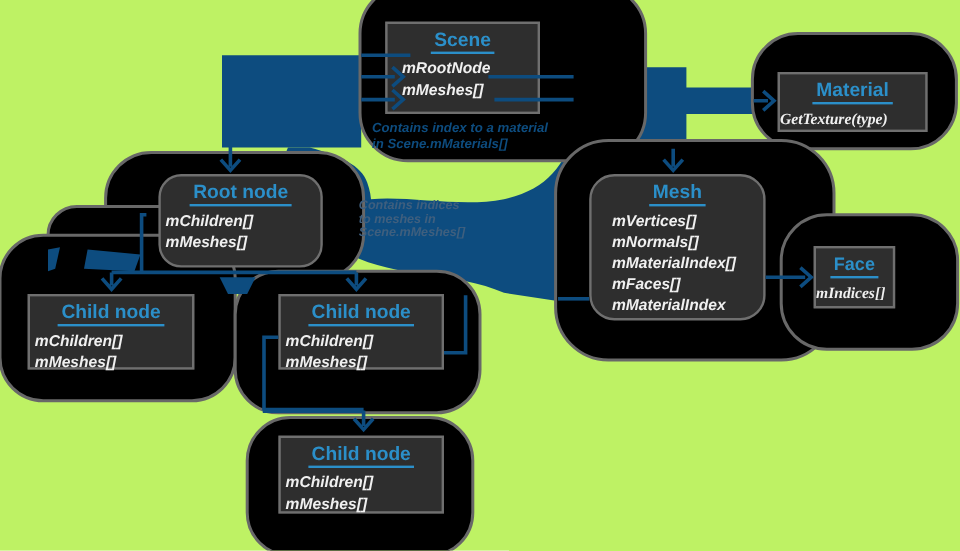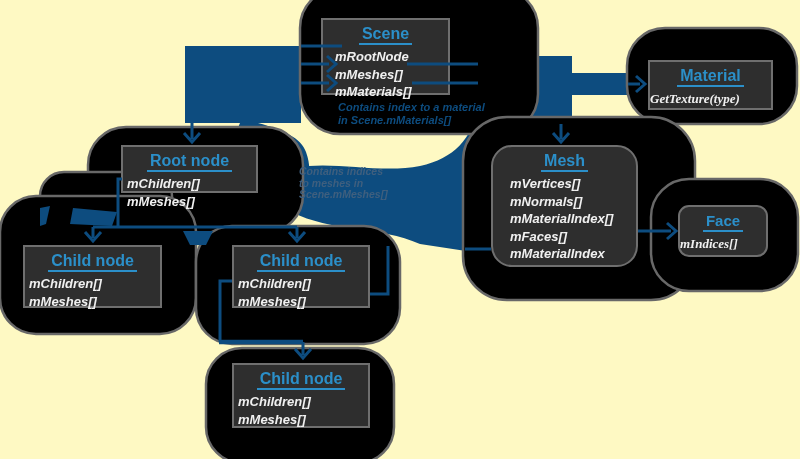--- a/index.html
+++ b/index.html
@@ -1,27 +1,27 @@
 <!DOCTYPE html>
 <html><head>
 <meta charset="utf-8">
 <style>
   html,body{margin:0;padding:0;background:#fff;}
-  #stage{position:relative;width:800px;height:459px;background:#fef9c3;overflow:hidden;
+  #stage{position:relative;width:800px;height:459px;background:#bef264;overflow:hidden;
          font-family:"Liberation Sans","DejaVu Sans",sans-serif;}
   #stage svg{position:absolute;left:0;top:0;}
   .uibox{position:absolute;background:#2e2e2e;border:2px solid #6f6f6f;box-sizing:border-box;
          z-index:3;display:flex;flex-direction:column;align-items:center;}
   .uibox .title{font-weight:bold;font-size:16px;color:#2b8fc9;
                 border-bottom:2px solid #2b8fc9;line-height:19px;margin-top:4px;padding:0 3px;}
   .fields{width:100%;box-sizing:border-box;padding:3px 4px 0 4px;}
   .fields.center{padding-left:0;text-align:left;font-family:Liberation Serif, serif;}
   .fld{font-style:italic;font-weight:bold;font-size:13px;line-height:17.5px;color:#f0f0f0;}
   .note{position:absolute;font-style:italic;font-weight:bold;z-index:4;}
-  #note-material{left:310px;top:101px;width:180px;font-size:11px;line-height:12.5px;color:#0d4c7f;margin-left:28px;}
+  #note-material{left:310px;top:101px;width:180px;font-size:11px;line-height:12.5px;color:#0d4c7f;}
   #note-mesh{left:299px;top:166px;width:120px;font-size:10.5px;line-height:11.5px;color:#3f5f7e;}
   .lines{z-index:5;pointer-events:none;}
 </style>
 </head>
 <body>
 
 <div id="stage">
 
   <svg width="800" height="459" viewBox="0 0 800 459">
 
@@ -48,21 +48,20 @@
       <polygon points="73,208 117,212 112,226 70,224"></polygon>
       <polygon points="183,231 213,231 206,245 190,245"></polygon>
     </g>
   </svg>
 
   <div class="uibox" style="left:321px;top:18px;width:129px;height:77px;">
     <div class="title">Scene</div>
     <div class="fields" style="padding-left:12px;">
       <div class="fld">mRootNode</div>
       <div class="fld">mMeshes[]</div>
-      <div class="fld">mMaterials[]</div>
     </div>
   </div>
 
   <div class="uibox" style="left:648px;top:60px;width:125px;height:50px;">
     <div class="title">Material</div>
     <div class="fields center">
       <div class="fld">GetTexture(type)</div>
     </div>
   </div>
 
@@ -70,28 +69,28 @@
     <div class="title">Mesh</div>
     <div class="fields" style="padding-left:17px;">
       <div class="fld">mVertices[]</div>
       <div class="fld">mNormals[]</div>
       <div class="fld">mMaterialIndex[]</div>
       <div class="fld">mFaces[]</div>
       <div class="fld">mMaterialIndex</div>
     </div>
   </div>
 
-  <div class="uibox" style="left:678px;top:205px;width:90px;height:52px;border-radius:11px;">
+  <div class="uibox" style="left:678px;top:205px;width:68px;height:52px;">
     <div class="title" style="font-size:15px;">Face</div>
     <div class="fields center">
       <div class="fld">mIndices[]</div>
     </div>
   </div>
 
-  <div class="uibox" style="left:121px;top:145px;width:137px;height:48px;">
+  <div class="uibox" style="left:132px;top:145px;width:137px;height:78px;border-radius:19px;">
     <div class="title">Root node</div>
     <div class="fields">
       <div class="fld">mChildren[]</div>
       <div class="fld">mMeshes[]</div>
     </div>
   </div>
 
   <div class="uibox" style="left:23px;top:245px;width:139px;height:63px;">
     <div class="title">Child node</div>
     <div class="fields">

